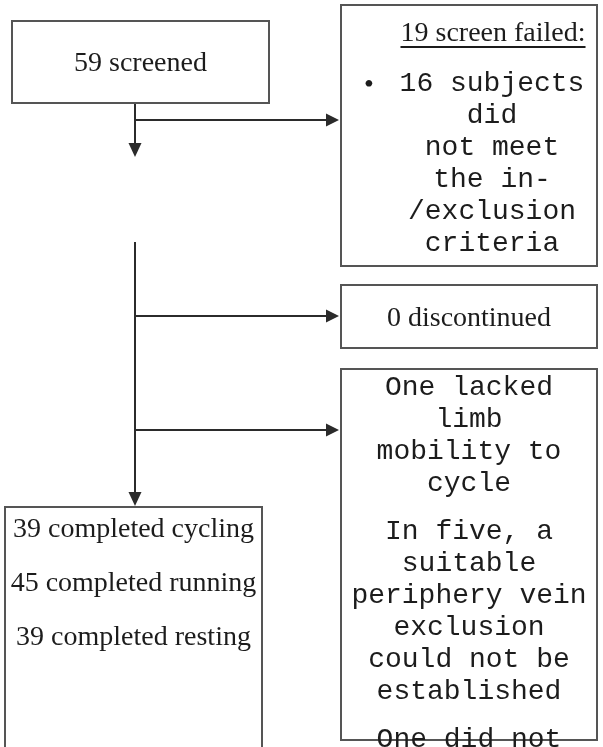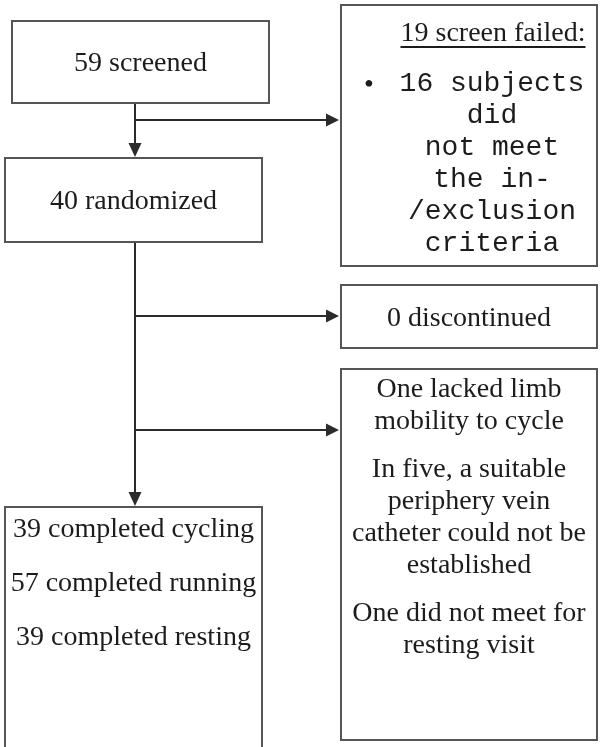--- a/index.html
+++ b/index.html
@@ -27,21 +27,21 @@
     background:var(--bg);
     text-align:center;
   }
   .center-v{display:flex;align-items:center;justify-content:center;}
   .pre{white-space:pre-line;}
   
   .box-screened   {left:11px;  top:4px;   width:259px; height:84px;margin-top:16px;}
   .box-randomized {left:4px;  top:157px; width:259px; height:86px;}
   .box-screenfail {left:340px;top:4px;   width:258px; height:263px; padding-top:10px;}
   .box-discont    {left:340px;top:284px; width:258px; height:65px;}
-  .box-reasons    {left:340px;top:368px; width:258px; height:373px; padding:2px 5px 0 5px;}
+  .box-reasons    {left:340px;top:368px; width:258px; height:373px; padding:2px 5px 0 5px;font-family:Liberation Mono, monospace;}
   .box-completed  {left:4px;  top:506px; width:259px; height:264px; padding-top:4px;}
   .heading-underline{
     text-decoration:underline;
     text-decoration-thickness:2px;
     text-underline-offset:5px;
     padding-left:48px;
   }
   .bullet-row{
     display:flex;
     align-items:flex-start;
@@ -82,23 +82,20 @@
     <g>
       <line x1="135" y1="430" x2="327" y2="430" stroke-width="2"></line>
       <polygon points="339,430 326,423.5 326,436.5" stroke="none"></polygon>
     </g>
   </svg>
 
   <div class="box box-screened center-v">
     <span>59 screened</span>
   </div>
 
-  <div class="box box-randomized center-v">
-    <span>40 randomized</span>
-  </div>
 
   <div class="box box-screenfail">
     <div class="heading-underline">19 screen failed:</div>
     <div class="bullet-row mt20">
       <span class="glyph">•</span>
       <span class="btext pre">16 subjects did
 not meet the in-
 /exclusion criteria</span>
     </div>
     <div class="bullet-row mt26">
@@ -108,25 +105,25 @@
 
   <div class="box box-discont center-v">
     <span>0 discontinued</span>
   </div>
 
   <div class="box box-reasons">
     <div class="reason-par pre">One lacked limb
 mobility to cycle</div>
     <div class="reason-par pre">In five, a suitable
 periphery vein
-catheter could not be
+exclusion could not be
 established</div>
     <div class="reason-par pre">One did not meet for
 resting visit</div>
   </div>
 
   <div class="box box-completed">
     <div class="completed-line pre">39 completed cycling</div>
-    <div class="completed-line pre">57 completed running</div>
+    <div class="completed-line pre">45 completed running</div>
     <div class="completed-line pre">39 completed resting</div>
   </div>
 
 </div>
 
 </body></html>

